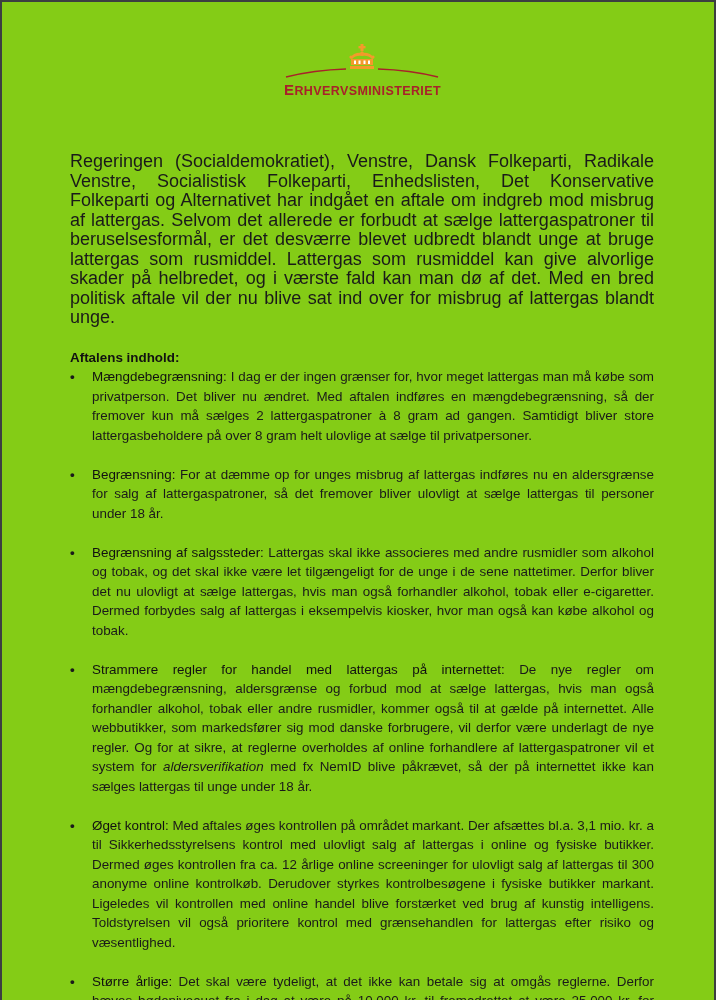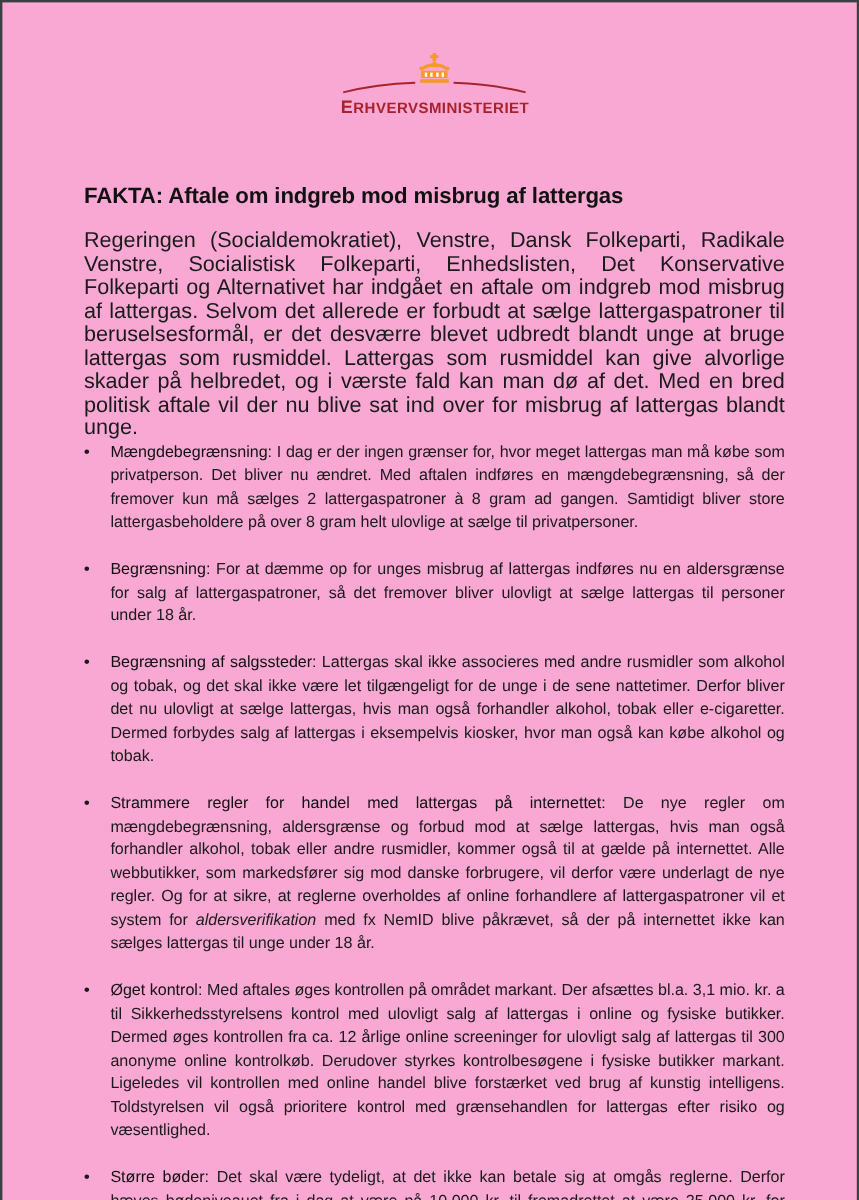--- a/index.html
+++ b/index.html
@@ -3,21 +3,21 @@
   <meta charset="utf-8">
   <style>
     html, body { margin: 0; padding: 0; background: #ffffff; }
     body { width: 716px; height: 1000px; overflow: hidden; position: relative; }
     .page {
       position: absolute; left: 0; top: 0; width: 716px; height: 1000px;
       box-sizing: border-box;
       border-top: 2px solid #3c3f41;
       border-left: 2px solid #3c3f41;
       border-right: 2px solid #3c3f41;
-      background: #f9a8d4;
+      background: #84cc16;
       font-family: "Liberation Sans", sans-serif;
       color: #111111;
     }
     .logo { position: absolute; left: 282px; top: 42px; width: 156px; height: 56px; }
     .logo svg { display: block; }
     .logo-text {
       position: absolute; left: 0; top: 37px; width: 156px; text-align: center;
       font-family: "Liberation Sans", sans-serif; font-weight: bold;
       color: #a8222a; font-size: 12.5px; letter-spacing: 0.4px;
     }
@@ -64,24 +64,24 @@
 
       <rect x="66" y="22" width="24" height="3" fill="#f39a2b"></rect>
 
       <path d="M2 33 Q30 26 62 25" stroke="#a8222a" stroke-width="1.6" fill="none"></path>
       <path d="M94 25 Q126 26 154 33" stroke="#a8222a" stroke-width="1.6" fill="none"></path>
     </svg>
     <div class="logo-text"><span class="big">E</span><span>RHVERVSMINISTERIET</span></div>
   </div>
 
   <div class="content">
-    <h1>FAKTA: Aftale om indgreb mod misbrug af lattergas</h1>
 
     <p class="intro">Regeringen (Socialdemokratiet), Venstre, Dansk Folkeparti, Radikale Venstre, Socialistisk Folkeparti, Enhedslisten, Det Konservative Folkeparti og Alternativet har indgået en aftale om indgreb mod misbrug af lattergas. Selvom det allerede er forbudt at sælge lattergaspatroner til beruselsesformål, er det desværre blevet udbredt blandt unge at bruge lattergas som rusmiddel. Lattergas som rusmiddel kan give alvorlige skader på helbredet, og i værste fald kan man dø af det. Med en bred politisk aftale vil der nu blive sat ind over for misbrug af lattergas blandt unge.</p>
 
+    <div class="section-head">Aftalens indhold:</div>
 
     <ul class="items">
       <li>
         <span class="bullet">•</span>
         <b>Mængdebegrænsning:</b><span> I dag er der ingen grænser for, hvor meget lattergas man må købe som privatperson. Det bliver nu ændret. Med aftalen indføres en mængdebegrænsning, så der fremover kun må sælges 2 lattergaspatroner à 8 gram ad gangen. Samtidigt bliver store lattergasbeholdere på over 8 gram helt ulovlige at sælge til privatpersoner.</span>
       </li>
       <li>
         <span class="bullet">•</span>
         <b>Begrænsning:</b><span> For at dæmme op for unges misbrug af lattergas indføres nu en aldersgrænse for salg af lattergaspatroner, så det fremover bliver ulovligt at sælge lattergas til personer under 18 år.</span>
       </li>
@@ -92,18 +92,18 @@
       <li>
         <span class="bullet">•</span>
         <b>Strammere regler for handel med lattergas på internettet:</b><span> De nye regler om mængdebegrænsning, aldersgrænse og forbud mod at sælge lattergas, hvis man også forhandler alkohol, tobak eller andre rusmidler, kommer også til at gælde på internettet. Alle webbutikker, som markedsfører sig mod danske forbrugere, vil derfor være underlagt de nye regler. Og for at sikre, at reglerne overholdes af online forhandlere af lattergaspatroner vil et system for </span><i>aldersverifikation</i><span> med fx NemID blive påkrævet, så der på internettet ikke kan sælges lattergas til unge under 18 år.</span>
       </li>
       <li>
         <span class="bullet">•</span>
         <b>Øget kontrol:</b><span> Med aftales øges kontrollen på området markant. Der afsættes bl.a. 3,1 mio. kr. a til Sikkerhedsstyrelsens kontrol med ulovligt salg af lattergas i online og fysiske butikker. Dermed øges kontrollen fra ca. 12 årlige online screeninger for ulovligt salg af lattergas til 300 anonyme online kontrolkøb. Derudover styrkes kontrolbesøgene i fysiske butikker markant. Ligeledes vil kontrollen med online handel blive forstærket ved brug af kunstig intelligens. Toldstyrelsen vil også prioritere kontrol med grænsehandlen for lattergas efter risiko og væsentlighed.</span>
       </li>
       <li>
         <span class="bullet">•</span>
-        <b>Større bøder:</b><span> Det skal være tydeligt, at det ikke kan betale sig at omgås reglerne. Derfor hæves bødeniveauet fra i dag at være på 10.000 kr. til fremadrettet at være 25.000 kr. for førstegangsovertrædelser, 50.000 kr. for andengangsovertrædelser og 75.000 kr. for tredjegangsovertrædelser.</span>
+        <b>Større årlige:</b><span> Det skal være tydeligt, at det ikke kan betale sig at omgås reglerne. Derfor hæves bødeniveauet fra i dag at være på 10.000 kr. til fremadrettet at være 25.000 kr. for førstegangsovertrædelser, 50.000 kr. for andengangsovertrædelser og 75.000 kr. for tredjegangsovertrædelser.</span>
       </li>
 
     </ul>
   </div>
 </div>
 
 </body></html>

